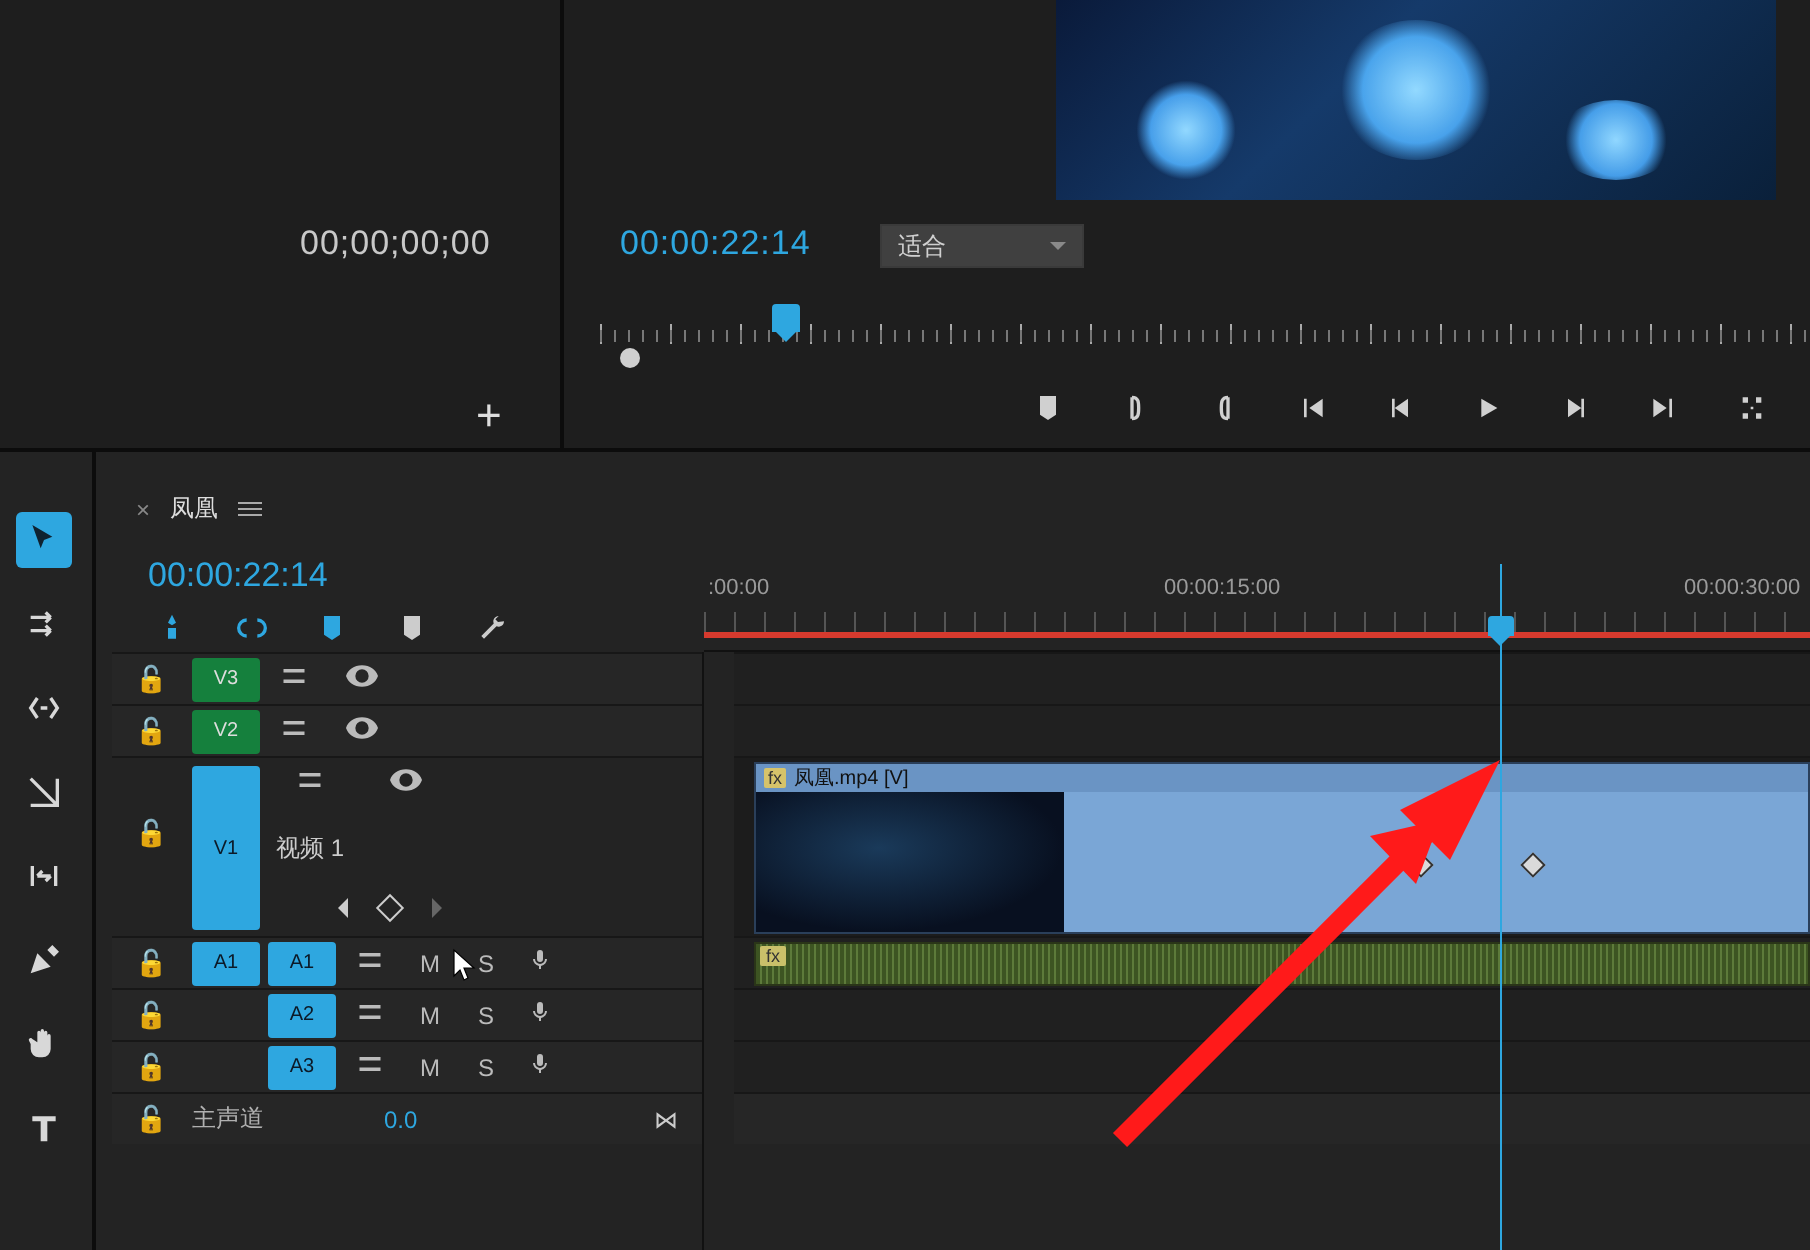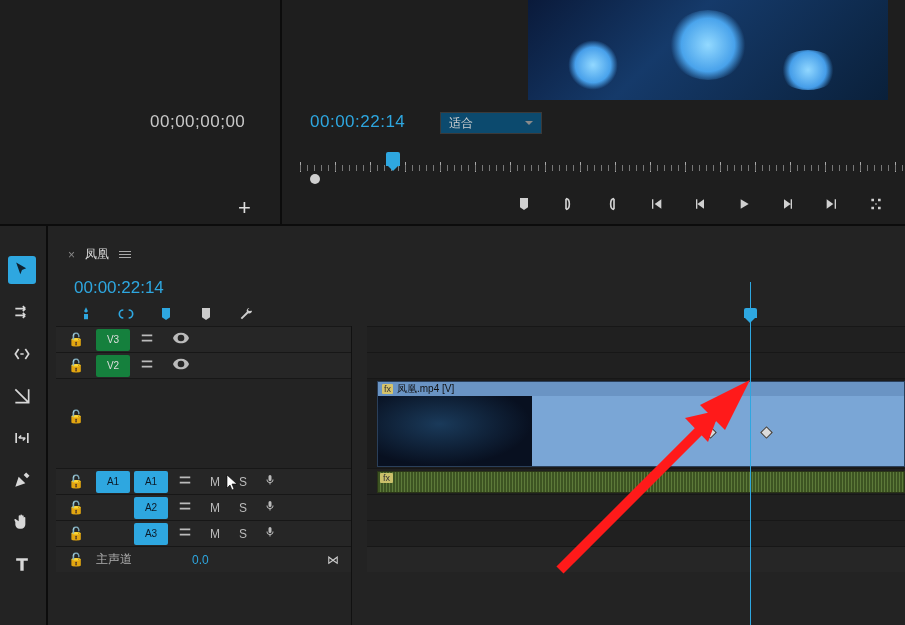--- a/index.html
+++ b/index.html
@@ -30,21 +30,21 @@
   .tc-left {
     position: absolute; top: 112px; left: 150px; color: #c8c8c8; font-size: 17px;
     letter-spacing: 0.5px;
   }
   .tc-right {
     position: absolute; top: 112px; left: 310px; color: #2ea7e0; font-size: 17px;
     letter-spacing: 0.5px;
   }
   .fit-select {
     position: absolute; top: 112px; left: 440px; width: 102px; height: 22px;
-    border: 1px solid #3a3a3a; background: #0c4a6e;
+    border: 1px solid #3a3a3a; background: #404040;
     display: flex; align-items: center; padding: 0 8px; justify-content: space-between;
     color: #d0d0d0;
     gap: 35px;
   }
   .chev { width: 0; height: 0; border: 4px solid transparent; border-top-color:#8a8a8a; margin-top:4px;}
   .ruler-top {
     position: absolute; top: 152px; left: 300px; right: 0; height: 30px;
   }
   .ruler-top .tick-row {
     position: absolute; top: 10px; left: 0; right: 0; height: 10px;
@@ -376,20 +376,37 @@
         <span class="ico"><svg width="14" height="14" viewBox="0 0 24 24">
               <path fill="#bbb" d="M3 6h18v3H3zM3 15h18v3H3z"></path>
             </svg></span>
         <span class="ico"><svg width="16" height="12" viewBox="0 0 24 16">
               <path fill="#bbb" d="M12 0C6 0 1.7 3.1 0 8c1.7 4.9 6 8 12 8s10.3-3.1 12-8c-1.7-4.9-6-8-12-8zm0 13a5 5 0 110-10 5 5 0 010 10z"></path>
             </svg></span>
       </div>
 
       <div class="trow v1exp" style="background:#232323">
         <span class="lock" style="padding-top:26px">🔓</span>
+        <span class="tag sel">V1</span>
+        <div class="v1-body">
+          <div class="r1">
+            <span class="ico"><svg width="14" height="14" viewBox="0 0 24 24">
+                  <path fill="#bbb" d="M3 6h18v3H3zM3 15h18v3H3z"></path>
+                </svg></span>
+            <span class="ico"><svg width="16" height="12" viewBox="0 0 24 16">
+                  <path fill="#bbb" d="M12 0C6 0 1.7 3.1 0 8c1.7 4.9 6 8 12 8s10.3-3.1 12-8c-1.7-4.9-6-8-12-8zm0 13a5 5 0 110-10 5 5 0 010 10z"></path>
+                </svg></span>
+          </div>
+          <span class="label">视频 1</span>
+          <div class="kf-nav">
+            <span class="tri l"></span>
+            <span class="diamond"></span>
+            <span class="tri r"></span>
+          </div>
+        </div>
       </div>
 
       <div class="trow audio">
         <span class="lock">🔓</span>
         <span class="tag sel" style="margin-right:4px">A1</span>
         <span class="tag sel">A1</span>
         <span class="ico"><svg width="14" height="14" viewBox="0 0 24 24">
               <path fill="#bbb" d="M3 6h18v3H3zM3 15h18v3H3z"></path>
             </svg></span>
         <div class="ms-group">
@@ -441,20 +458,27 @@
       </div>
 
       <div class="cursor-arrow" style="top:148px; left:170px;">
         <svg viewBox="0 0 14 18">
             <path d="M1 1l0 13 3-3 2 5 2-1-2-5 5 0z"></path>
           </svg>
       </div>
     </div>
 
     <div class="canvas">
+      <div class="time-ruler">
+        <div class="ticks"></div>
+        <span class="lbl" style="left:2px">:00:00</span>
+        <span class="lbl" style="left:230px">00:00:15:00</span>
+        <span class="lbl" style="left:490px">00:00:30:00</span>
+        <div class="redbar"></div>
+      </div>
 
       <div class="tlane" style="top:44px; height:26px"></div>
       <div class="tlane" style="top:70px; height:26px"></div>
       <div class="tlane" style="top:96px; height:90px; background:#1c1c1c">
         <div class="clip" style="top:2px; left:10px; right:0; height:86px">
           <div class="titlebar">
             <span class="fx">fx</span>
             <span>凤凰.mp4 [V]</span>
           </div>
           <div class="thumb"></div>

